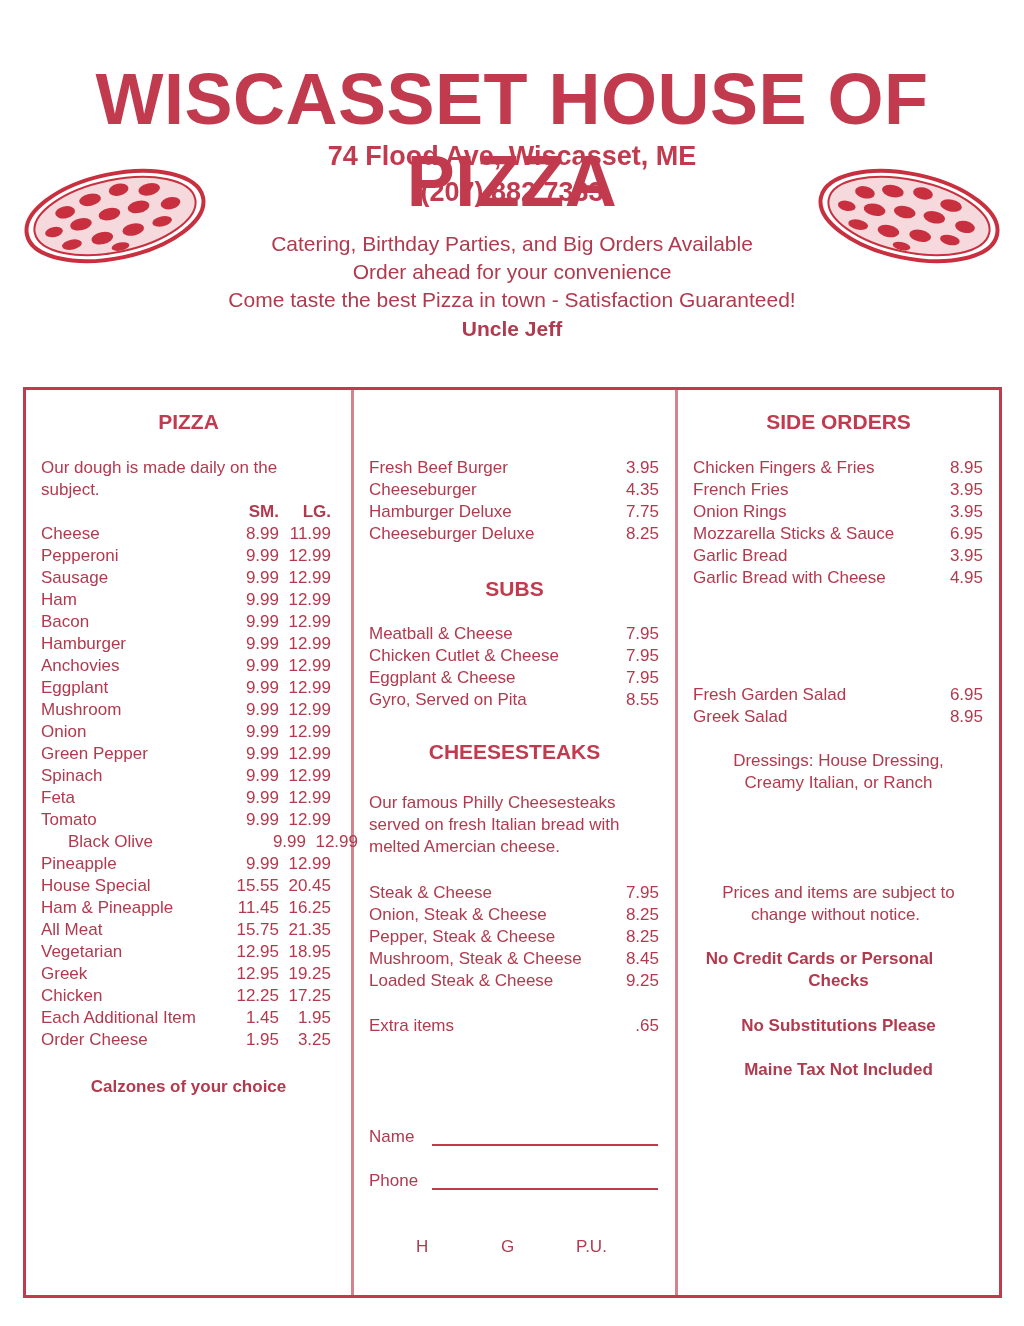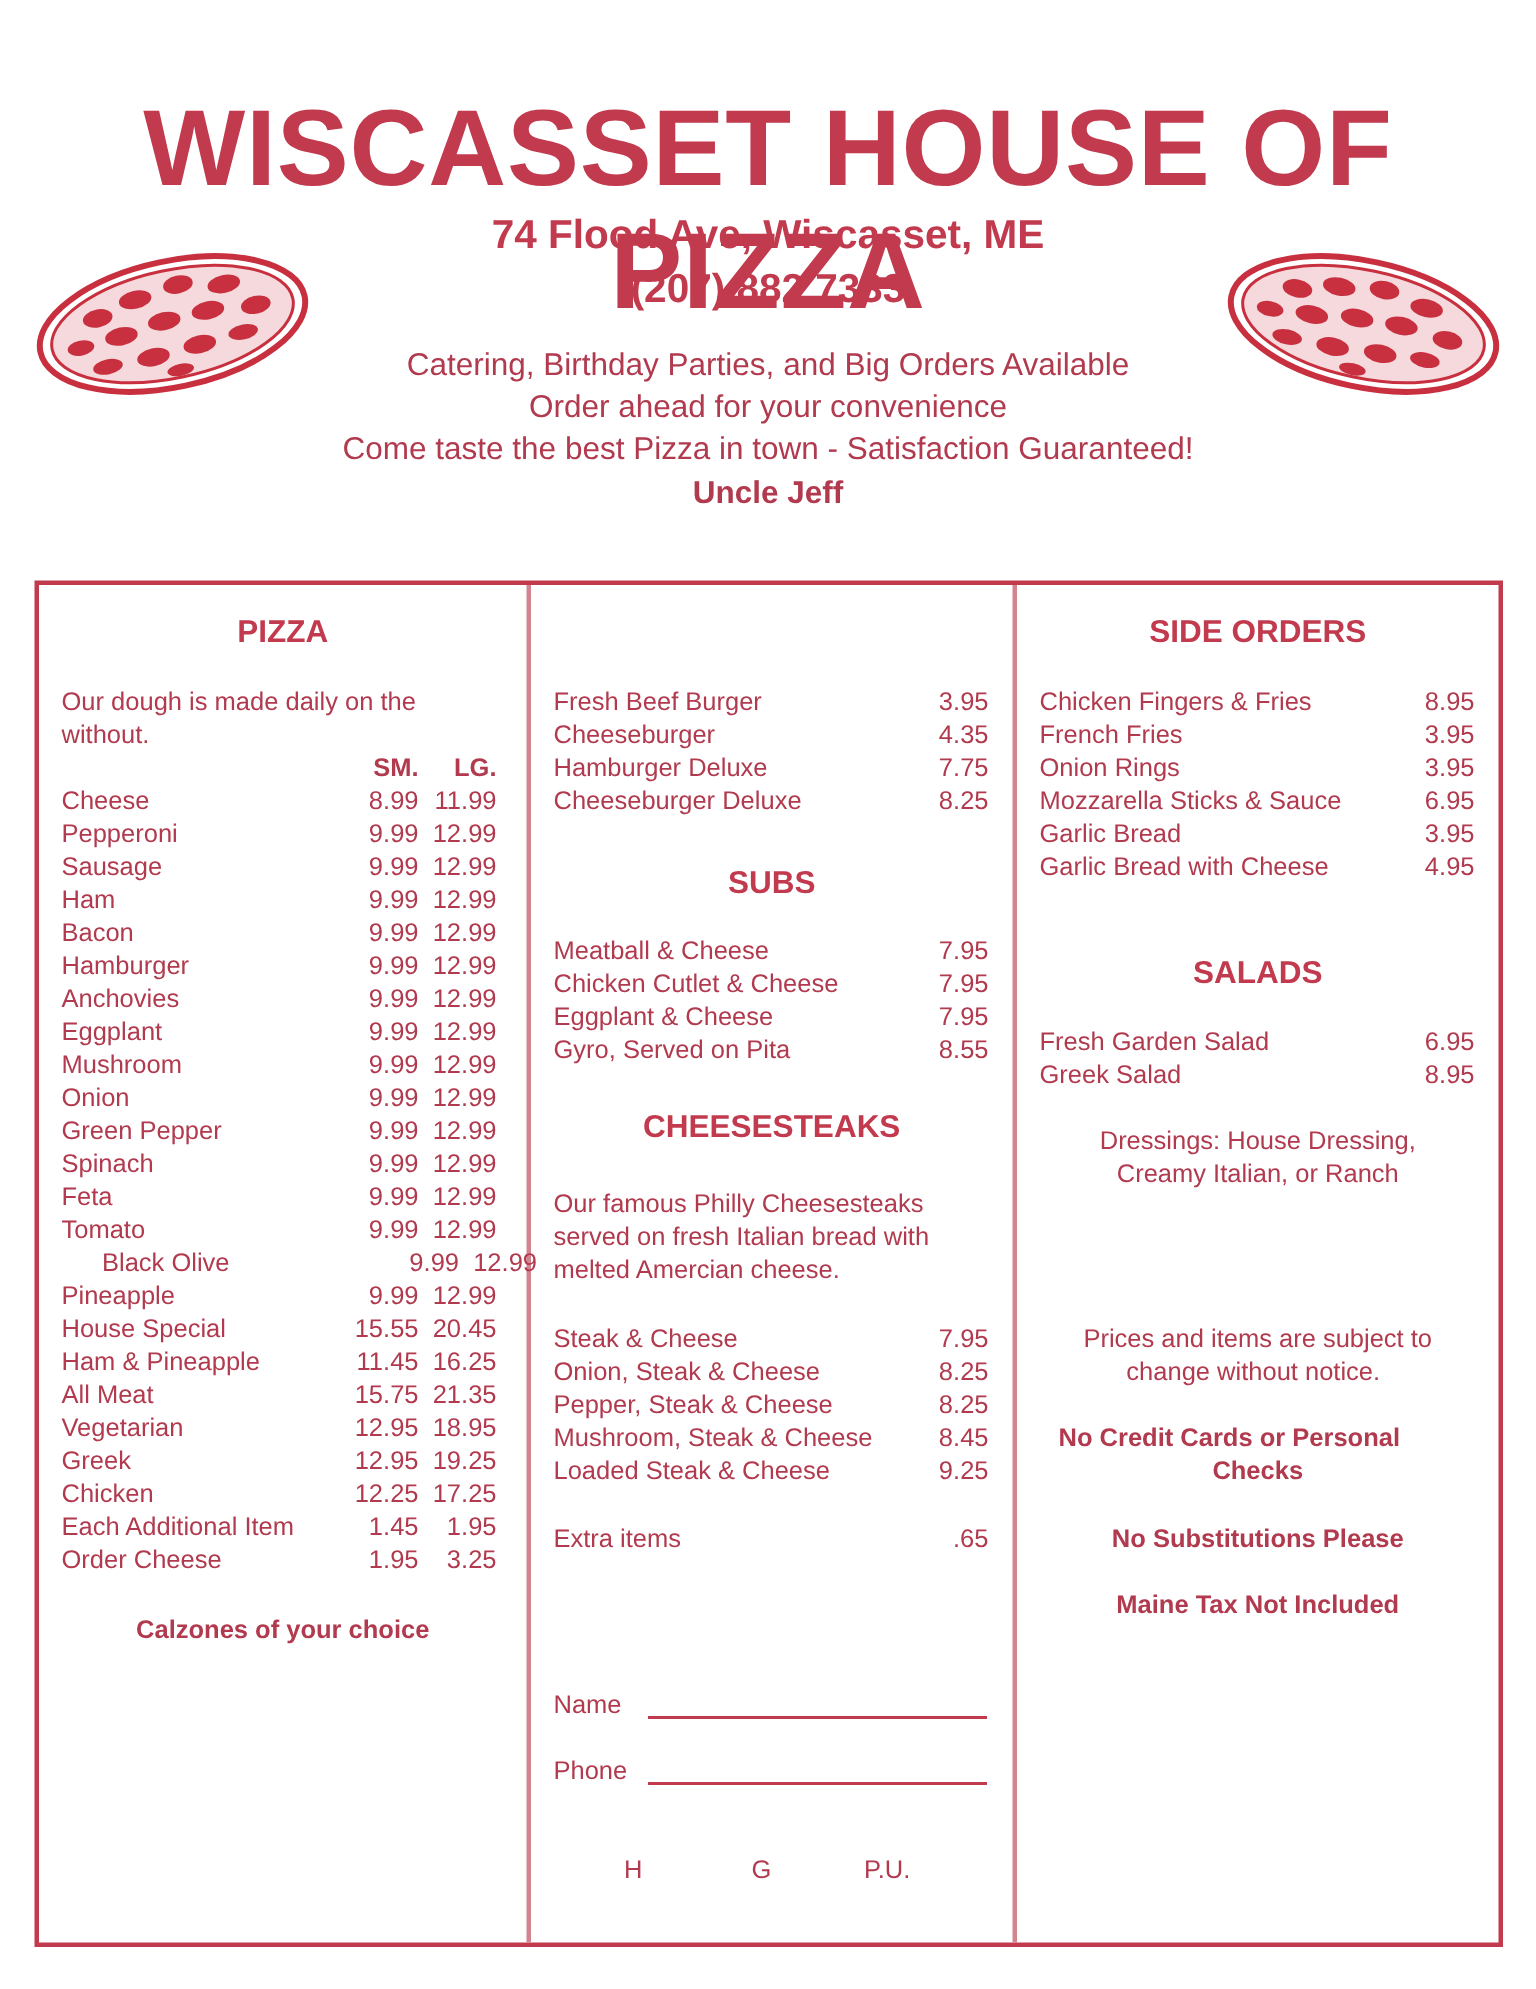--- a/index.html
+++ b/index.html
@@ -83,21 +83,21 @@
   </g>
 </svg>
 
 <div class="box">
   <div class="divider" style="left:325px;"></div>
   <div class="divider" style="left:649px;"></div>
 
   <div class="col" style="left:0; width:325px;">
     <div class="heading" style="top:20px;">PIZZA</div>
     <div class="txt" style="left:15px; top:67px;">Our dough is made daily on the</div>
-    <div class="txt" style="left:15px; top:89px;">without.</div>
+    <div class="txt" style="left:15px; top:89px;">subject.</div>
     <div class="row bold" style="left:15px; top:111px; width:290px;">
       <span class="p1" style="right:52px;">SM.</span>
       <span class="p2" style="right:0;">LG.</span>
     </div>
     <div id="pizza-rows">
         <div class="row" style="left: 15px; top: 133px; width: 290px;">
           <span class="nm">Cheese</span>
           <span class="p1" style="right: 52px;">8.99</span>
           <span class="p2" style="right: 0px;">11.99</span>
         </div>
@@ -319,21 +319,20 @@
         </div>
         <div class="row" style="left: 15px; top: 155px; width: 290px;">
           <span class="nm">Garlic Bread</span>
           <span class="p2" style="right: 0px;">3.95</span>
         </div>
         <div class="row" style="left: 15px; top: 177px; width: 290px;">
           <span class="nm">Garlic Bread with Cheese</span>
           <span class="p2" style="right: 0px;">4.95</span>
         </div>
       </div>
-    <div class="heading" style="top:247px;">SALADS</div>
     <div id="salad-rows">
         <div class="row" style="left: 15px; top: 294px; width: 290px;">
           <span class="nm">Fresh Garden Salad</span>
           <span class="p2" style="right: 0px;">6.95</span>
         </div>
         <div class="row" style="left: 15px; top: 316px; width: 290px;">
           <span class="nm">Greek Salad</span>
           <span class="p2" style="right: 0px;">8.95</span>
         </div>
       </div>

